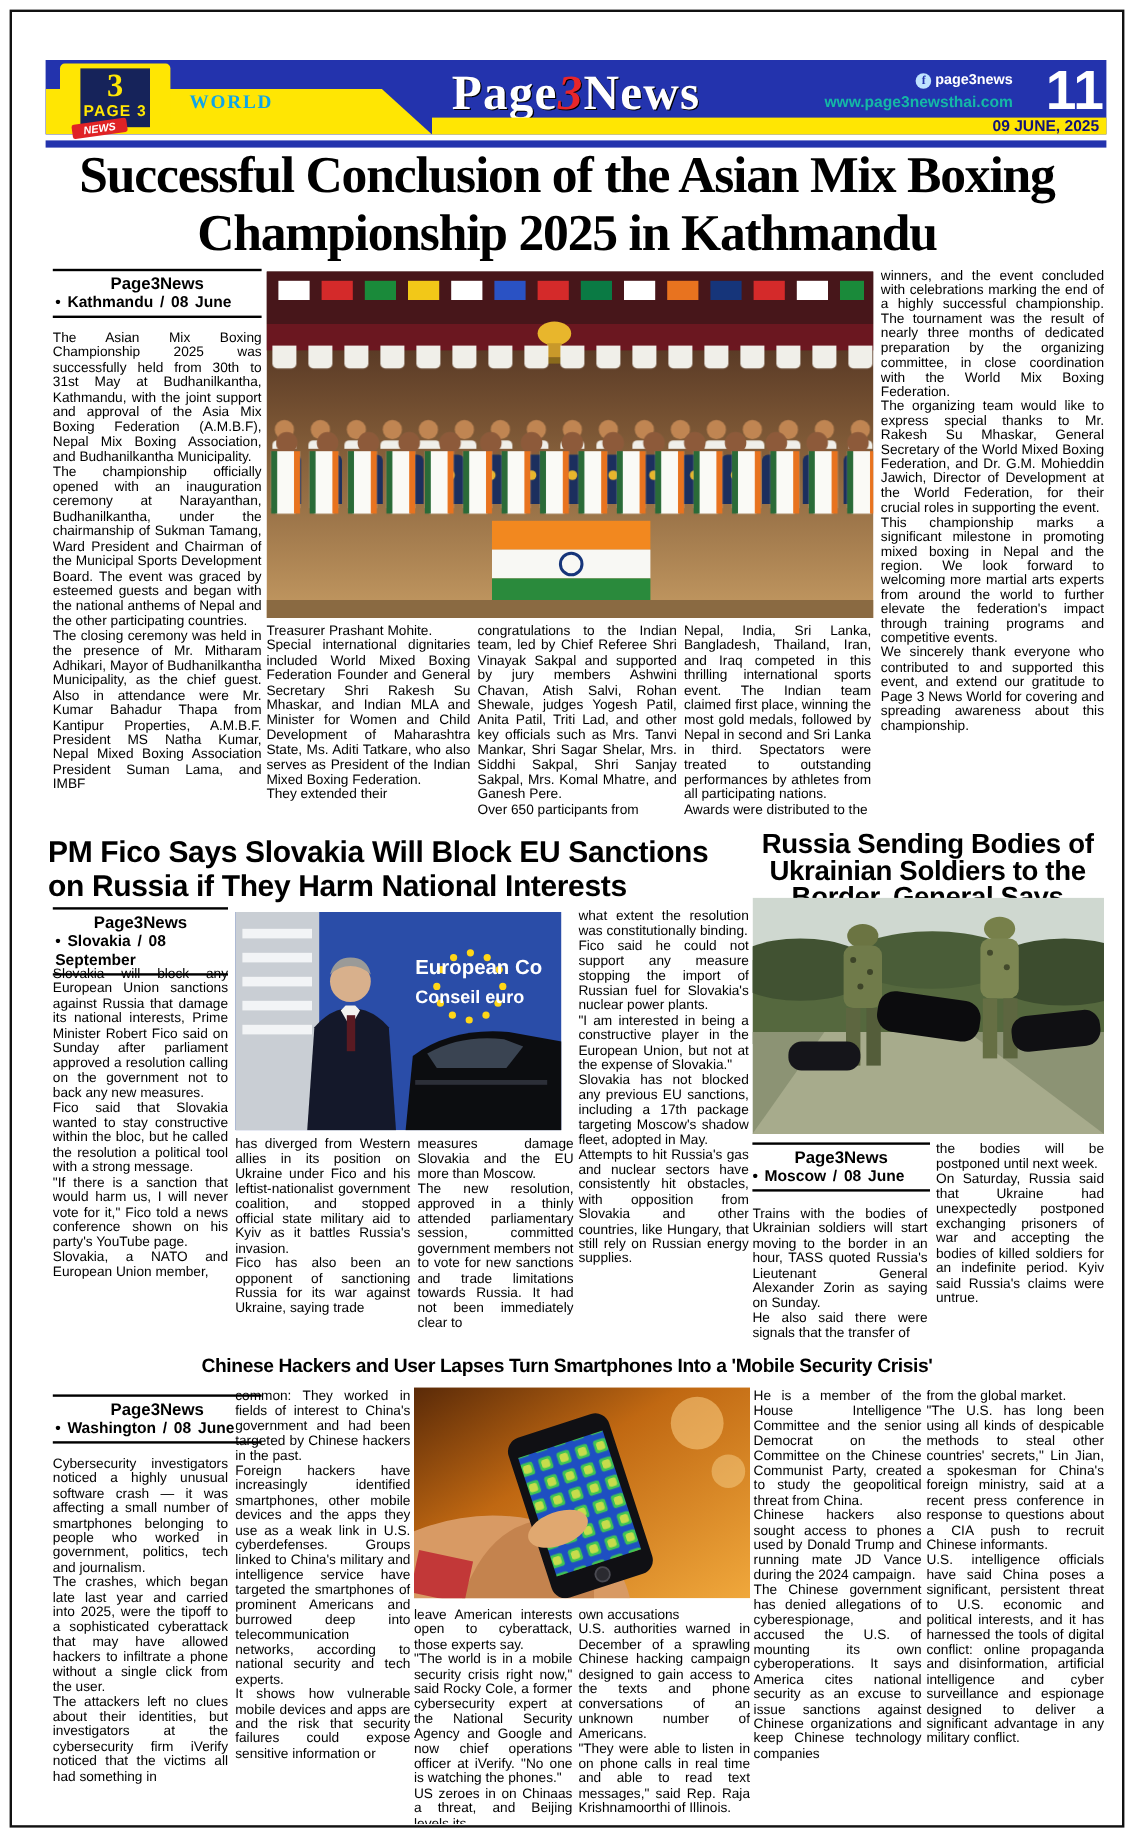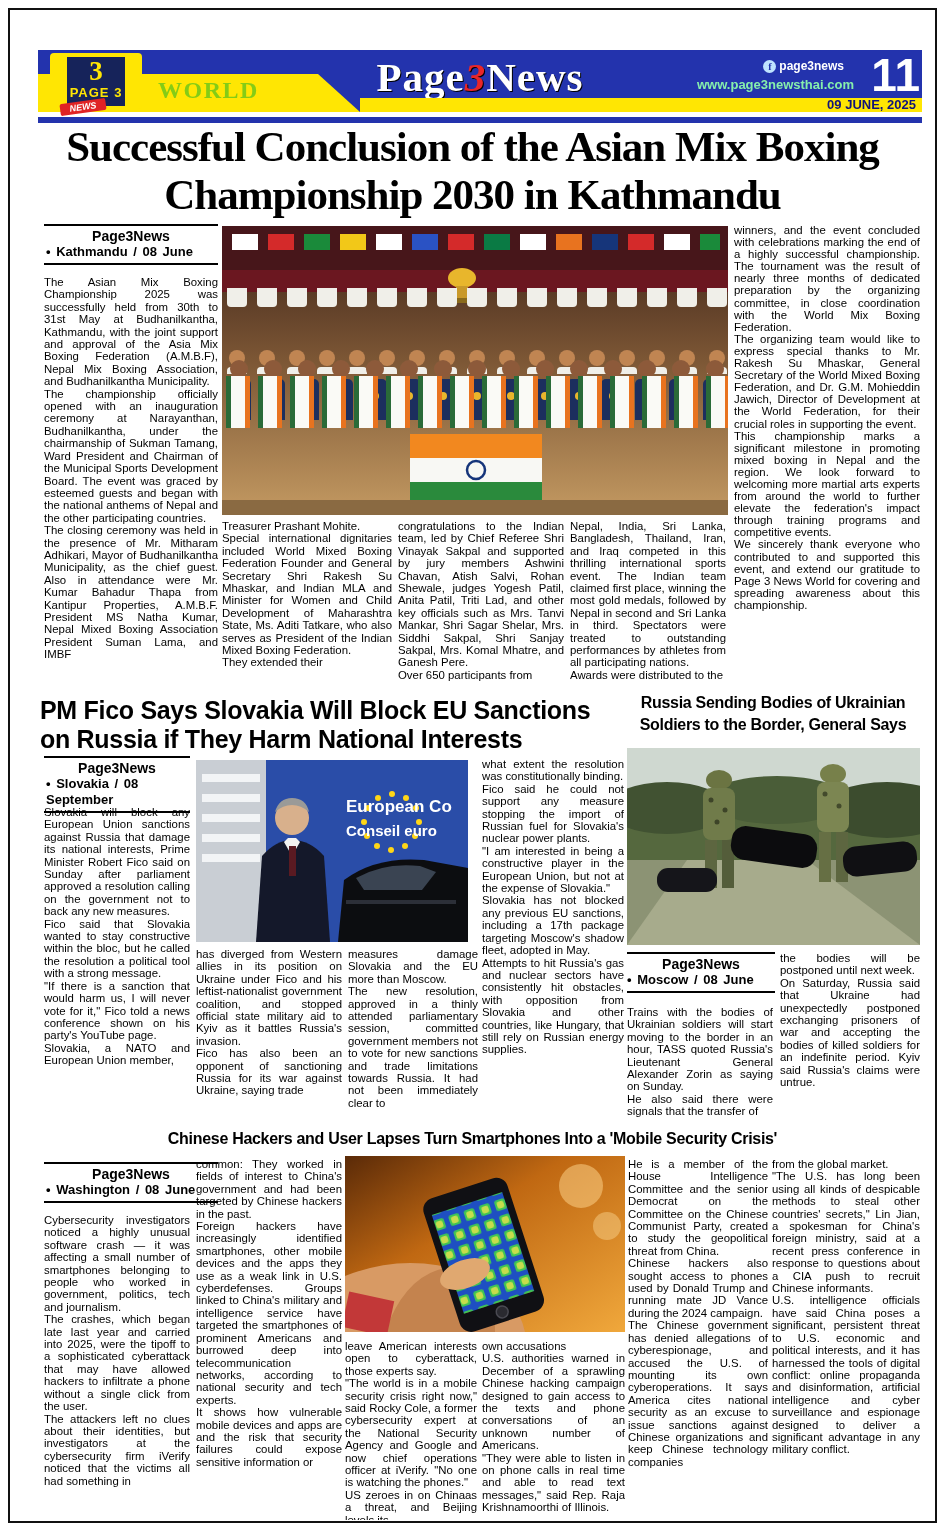--- a/index.html
+++ b/index.html
@@ -11,43 +11,43 @@
   .band { position:absolute; left:38px; top:50px; width:884px; height:62px; background:#2333ad; }
   .world-flag { position:absolute; left:0; top:24px; width:322px; height:38px; background:#ffe603;
                 clip-path:polygon(0 0, 280px 0, 322px 100%, 0 100%); }
   .logo-tile { position:absolute; left:12px; top:3px; width:92px; height:56px; background:#ffe603;
                border-radius:4px; display:flex; align-items:center; justify-content:center; }
   .logo-box { width:58px; height:48px; background:#16235a; position:relative; text-align:center; padding-top:1px; }
   .logo-3 { color:#ffe603; font-weight:bold; font-size:27px; line-height:27px; font-family:"Liberation Serif",serif; }
   .logo-page3 { color:#ffe603; font-size:13px; font-weight:bold; letter-spacing:1px; }
   .logo-news { position:absolute; bottom:-7px; left:-7px; width:46px; background:#e02325; color:#fff;
                font-size:9px; font-weight:bold; font-style:italic; transform:rotate(-8deg); border-radius:2px; padding:1px 0; }
-  .world { position:absolute; left:120px; top:27px; color:#84cc16; font-family:"Liberation Serif",serif;
-           font-weight:bold; font-size:24px; letter-spacing:1.5px; }
+  .world { position:absolute; left:120px; top:27px; color:#0ea5e9; font-family:"Liberation Serif",serif;
+           font-weight:bold; font-size:16px; letter-spacing:1.5px; }
   .masthead { position:absolute; left:0; right:0; top:5px; text-align:center; color:#fff;
               font-family:"Liberation Serif",serif; font-weight:bold; font-size:41px; line-height:44px;
               text-shadow:1px 1px 0 #000; letter-spacing:1px; }
   .masthead .num { color:#e8262a; font-style:italic; }
   .social { position:absolute; right:78px; top:9px; color:#fff; font-size:12px; font-weight:bold; text-align:right; }
   .fb-icon { display:inline-block; width:13px; height:13px; border-radius:50%; background:#bfe3ff; color:#2333ad;
              font-size:10px; line-height:13px; text-align:center; font-weight:bold; margin-right:3px;
              font-family:"Liberation Serif",serif; }
-  .website { position:absolute; right:68px; top:27px; color:#86efac; font-size:13px; font-weight:bold; }
+  .website { position:absolute; right:78px; top:27px; color:#14b8a6; font-size:13px; font-weight:bold; }
   .pagenum { position:absolute; right:2px; top:-4px; color:#fff; font-size:46px; font-weight:bold; line-height:58px; }
   .date-strip { position:absolute; left:322px; right:0; bottom:0; height:14px; background:#ffe603;
                 color:#10127a; font-weight:bold; font-size:13px; text-align:right; line-height:14px; padding-right:6px; box-sizing:border-box; }
   .header-rule { position:absolute; left:38px; top:117px; width:884px; height:6px; background:#2333ad; }
 
   
   .main-headline { position:absolute; left:40px; top:123px; width:865px; margin:0; text-align:center;
                    font-family:"Liberation Serif",serif; font-weight:bold; font-size:43px; line-height:48px;
                    letter-spacing:-1px; }
   .sub-headline { position:absolute; margin:0; font-weight:bold; letter-spacing:-0.3px; }
   .hl-fico { left:40px; top:696px; width:580px; text-align:left; font-size:25px; line-height:29px; }
-  .hl-russia { left:624px; top:692px; width:298px; text-align:center; font-size:16px; line-height:22px; }
+  .hl-russia { left:624px; top:692px; width:298px; text-align:center; font-size:23px; line-height:22px; }
   .hl-hackers { left:40px; top:1126px; width:865px; text-align:center; font-size:16px; line-height:26px; }
 
   
   .byline { position:absolute; border-top:2px solid #000; border-bottom:2px solid #000; padding:2px 0 3px; box-sizing:border-box; }
   .byline .brand { text-align:center; font-weight:bold; font-size:14px; line-height:16px; }
   .byline .loc { font-weight:bold; font-size:13px; line-height:16px; padding-left:2px; word-spacing:2px; }
   .byline.centered .loc { padding-left:0; }
 
   
   .col { position:absolute; text-align:justify; white-space:pre-line; font-size:11.4px; line-height:12.4px;
@@ -72,21 +72,21 @@
     </div>
     <div class="world">WORLD</div>
     <div class="masthead"><span>Page</span><span class="num">3</span><span>News</span></div>
     <div class="social"><span class="fb-icon">f</span><span>page3news</span></div>
     <div class="website">www.page3newsthai.com</div>
     <div class="pagenum">11</div>
     <div class="date-strip"><span>09 JUNE, 2025</span></div>
   </header>
   <div class="header-rule"></div>
 
-  <h1 class="main-headline">Successful Conclusion of the Asian Mix Boxing Championship 2030 in Kathmandu</h1>
+  <h1 class="main-headline">Successful Conclusion of the Asian Mix Boxing Championship 2025 in Kathmandu</h1>
 
   <div class="byline" style="left:44px; top:224px; width:174px;">
     <div class="brand">Page3News</div>
     <div class="loc">• Kathmandu / 08 June</div>
   </div>
 
   <div class="photo" style="left:222px; top:226px; width:506px; height:289px;">
     <svg viewBox="0 0 506 289" width="506" height="289">
       <defs>
         <linearGradient id="bgG" x1="0" y1="0" x2="0" y2="1">

